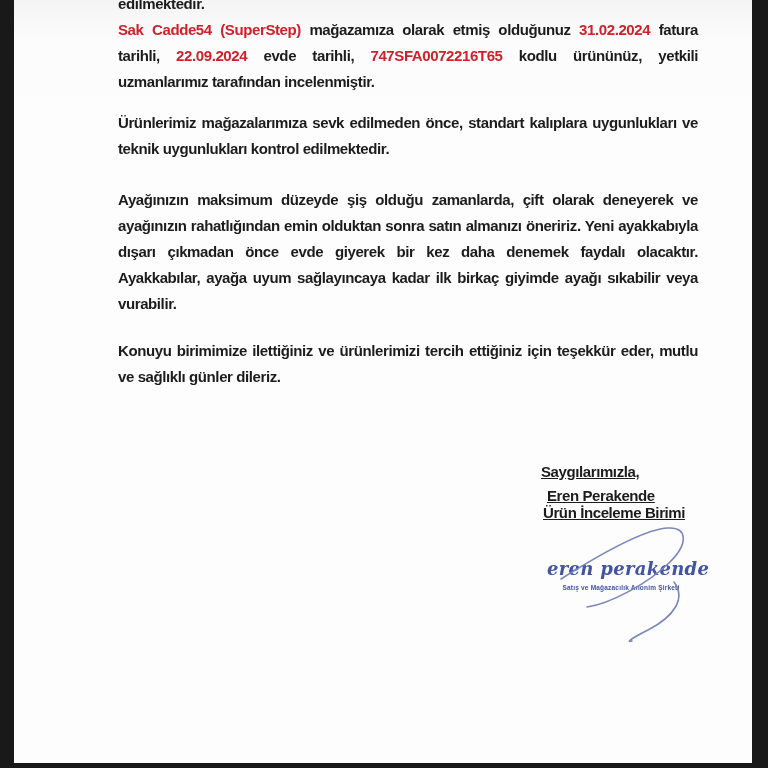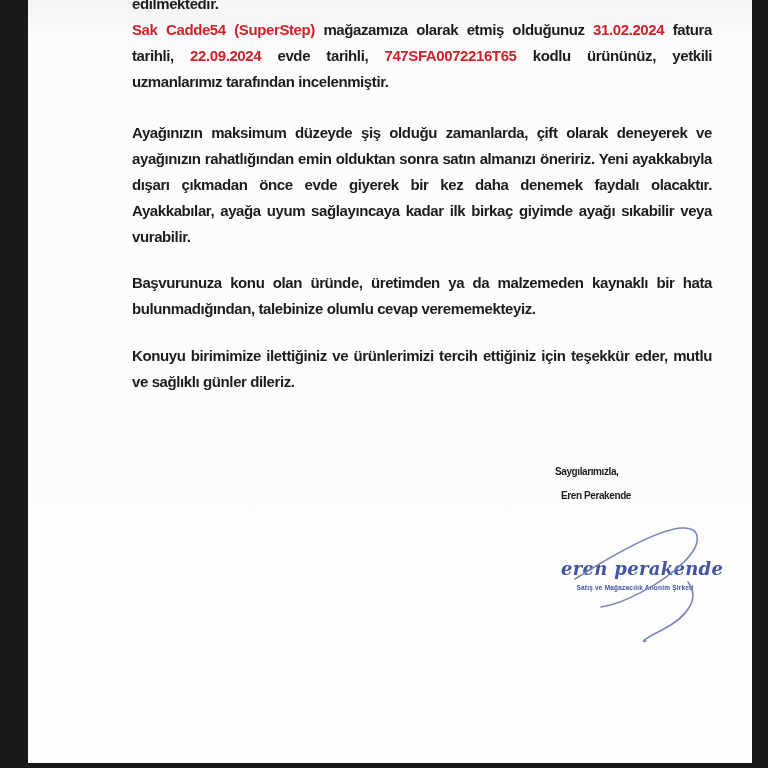--- a/index.html
+++ b/index.html
@@ -3,21 +3,21 @@
 <meta charset="utf-8">
 <style>
   html,body{margin:0;padding:0;}
   body{
     width:768px;height:768px;overflow:hidden;position:relative;
     background:#191919;
     font-family:"Liberation Sans", sans-serif;
   }
   .stage{position:absolute;inset:0;}
   .paper{
-    position:absolute;left:28px;top:0;width:738px;height:763px;
+    position:absolute;left:14px;top:0;width:738px;height:763px;
     background:linear-gradient(180deg,#f4f4f4 0,#fcfcfc 40px,#fdfdfd 100%);
   }
   .bar{position:absolute;background:#191919;}
   .bar.left{left:0;top:0;width:14px;height:768px;}
   .bar.right{left:752px;top:0;width:16px;height:768px;}
   .bar.bottom{left:0;top:763px;width:768px;height:5px;}
 
   .body-text{
     position:absolute;left:104px;top:-9px;width:580px;
     color:#1c1c1c;font-size:15px;font-weight:700;line-height:26px;
@@ -25,21 +25,21 @@
   }
   .body-text p{margin:0;}
   .para-quality{margin-top:15px !important;}
   .para-advice{margin-top:25px !important;}
   .para-result{margin-top:20px !important;}
   .para-thanks{margin-top:21px !important;}
   .red{color:#d0202a;}
 
   .closing-block{
     position:absolute;left:527px;top:462px;width:180px;
-    color:#1c1c1c;font-size:10px;font-weight:700;letter-spacing:-0.4px;
+    color:#1c1c1c;font-size:15px;font-weight:700;letter-spacing:-0.4px;text-decoration:underline;
   }
   .closing-block .closing{line-height:19px;margin:0 0 6px 0;}
   .closing-block .company{line-height:17px;margin:0 0 0 6px;}
   .closing-block .department{line-height:17px;margin:0 0 0 2px;}
 
   .stamp-block{position:absolute;left:533px;top:522px;width:160px;height:133px;}
   .stamp-flourish{position:absolute;left:0;top:0;width:160px;height:133px;}
   .stamp-name{
     position:absolute;left:0;top:36px;width:148px;text-align:center;
     font-family:"DejaVu Serif", serif;font-style:italic;font-weight:700;
@@ -59,31 +59,32 @@
 
   <div class="paper">
 
     <div class="body-text">
       <p class="para-fragment">edilmektedir.</p>
 
       <p class="para-product">
         <span class="red">Sak Cadde54 (SuperStep)</span><span> mağazamıza olarak etmiş olduğunuz </span><span class="red">31.02.2024</span><span> fatura tarihli, </span><span class="red">22.09.2024</span><span> evde tarihli, </span><span class="red">747SFA0072216T65</span><span> kodlu ürününüz, yetkili uzmanlarımız tarafından incelenmiştir.</span>
       </p>
 
+      <p class="para-quality">Ürünlerimiz mağazalarımıza sevk edilmeden önce, standart kalıplara uygunlukları ve teknik uygunlukları kontrol edilmektedir.</p>
 
       <p class="para-advice">Ayağınızın maksimum düzeyde şiş olduğu zamanlarda, çift olarak deneyerek ve ayağınızın rahatlığından emin olduktan sonra satın almanızı öneririz. Yeni ayakkabıyla dışarı çıkmadan önce evde giyerek bir kez daha denemek faydalı olacaktır. Ayakkabılar, ayağa uyum sağlayıncaya kadar ilk birkaç giyimde ayağı sıkabilir veya vurabilir.</p>
 
-      <p class="para-result">Başvurunuza konu olan üründe, üretimden ya da malzemeden kaynaklı bir hata bulunmadığından, talebinize olumlu cevap verememekteyiz.</p>
 
       <p class="para-thanks">Konuyu birimimize ilettiğiniz ve ürünlerimizi tercih ettiğiniz için teşekkür eder, mutlu ve sağlıklı günler dileriz.</p>
     </div>
 
     <div class="closing-block">
       <p class="closing">Saygılarımızla,</p>
       <p class="company">Eren Perakende</p>
+      <p class="department">Ürün İnceleme Birimi</p>
     </div>
 
     <div class="stamp-block">
       <div class="stamp-name">eren perakende</div>
       <div class="stamp-subtitle">Satış ve Mağazacılık Anonim Şirketi</div>
       <svg class="stamp-flourish" viewBox="0 0 160 133" fill="none" xmlns="http://www.w3.org/2000/svg">
         <path d="M 14 57 C 44 38 96 7 121 6 C 140 5 142 21 123 40 C 101 62 62 82 40 85" stroke="#7b87ba" stroke-width="1.6" stroke-linecap="round" fill="none"></path>
         <path d="M 127 60 C 139 76 128 94 101 108 C 89 114 77 121 85 119" stroke="#7b87ba" stroke-width="1.6" stroke-linecap="round" fill="none"></path>
       </svg>
     </div>

